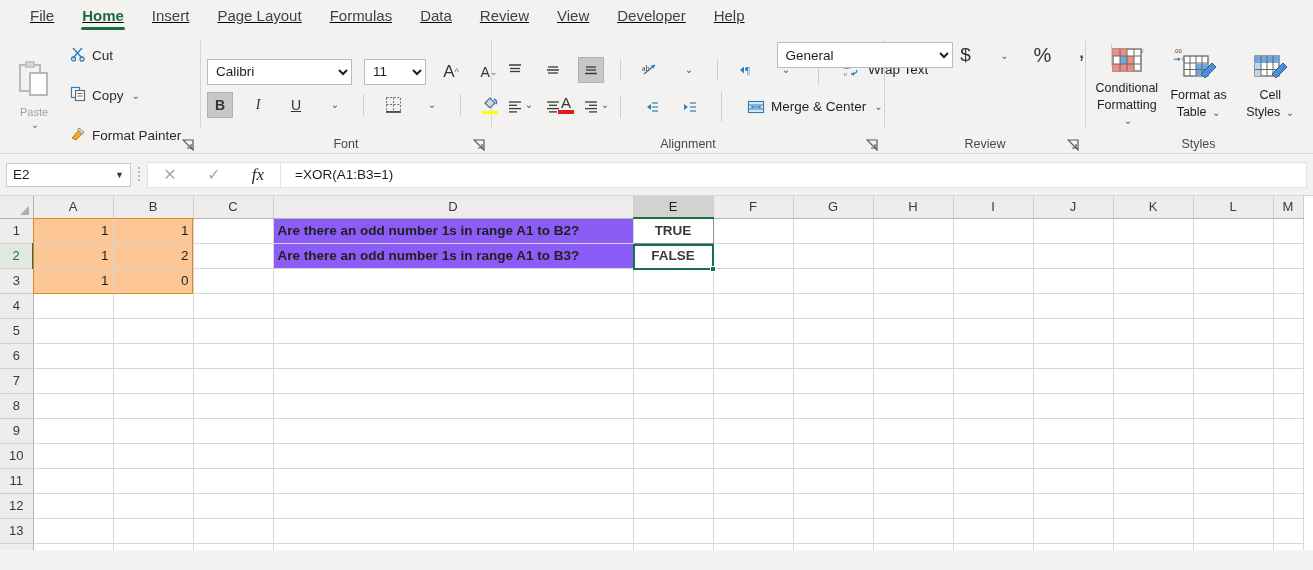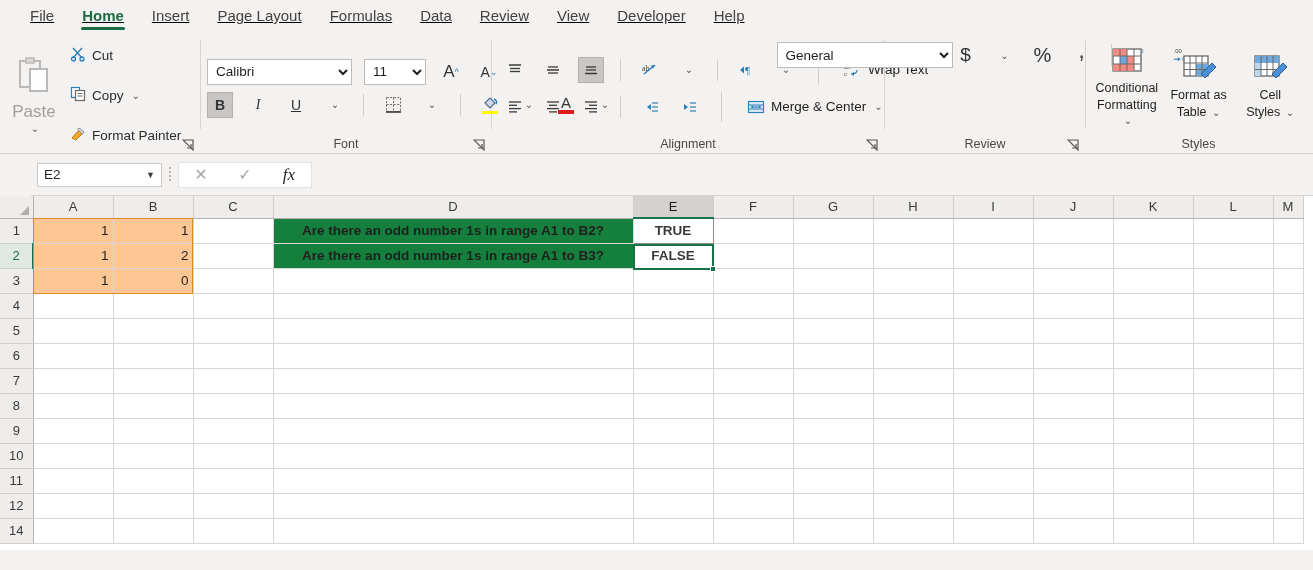--- a/index.html
+++ b/index.html
@@ -45,21 +45,21 @@
     position:absolute; right:6px; bottom:3px; width:12px; height:12px;
     color:#5a5755;
   }
   .dlg svg { display:block; }
 
   
   .clip-paste {
     width: 56px; display:flex; flex-direction:column; align-items:center;
     justify-content:center; gap:1px; color:#9e9b99; opacity:.95;
   }
-  .clip-paste .lbl { font-size:17px; }
+  .clip-paste .lbl { font-size:11px; }
   .clip-list { display:flex; flex-direction:column; gap:16px; padding-left:4px; }
   .clip-item {
     display:flex; align-items:center; gap:6px; font-size:13.5px; color:#2b2b2b;
     height:24px; padding:0 4px; white-space:nowrap;
   }
   .chev { font-size:10px; color:#5a5755; padding-left:2px;}
 
   
   .fontgrp { width: 290px; }
   .row { display:flex; align-items:center; gap:12px; }
@@ -90,21 +90,21 @@
   
   .stylesgrp { width: 225px; }
   .style-btn {
     width:72px; display:flex; flex-direction:column; align-items:center; gap:2px;
     font-size:12.5px; color:#201f1e; line-height:15px; text-align:center;
   }
 
   
   .fbar {
     height:42px; background:#f3f2f1; display:flex; align-items:center;
-    padding: 0 6px; gap:0px; border-bottom:1px solid #d6d3d0;margin-left:31px;
+    padding: 0 6px; gap:0px; border-bottom:1px solid #d6d3d0;
   }
   .namebox {
     width:125px; height:24px; background:#fff; border:1px solid #cdcac8;
     display:flex; align-items:center; justify-content:space-between;
     padding:0 6px; font-size:13.5px; color:#201f1e;
   }
   .grip { width:16px; display:flex; align-items:center; justify-content:center; }
   .fb-btns { display:flex; align-items:center; gap:0px; background:#fff;
              border:1px solid #e4e1df; height:26px; }
   .fb-btn { width:44px; height:24px; display:flex; align-items:center; justify-content:center;
@@ -138,21 +138,21 @@
     color:#3b3a39; text-align:center;
   }
   th.rowhead.sel { background:#dfe9e2; color:#157347; border-right:2px solid #157347;}
   td.cell {
     height:25px; border-right:1px solid #d9d7d5; border-bottom:1px solid #d9d7d5;
     font-size:13.5px; color:#201f1e; padding:0 4px; overflow:hidden; white-space:nowrap;
     background:#fff;
   }
   td.num { text-align:right; }
   td.orange { background:#fcc795; }
-  td.blue { background:#15803d; font-weight:bold; text-align:center; }
+  td.blue { background:#8b5cf6; font-weight:bold; text-align:left; }
   td.bool { text-align:center; font-weight:bold; color:#3b3a39;
             border:1px solid #8e8b89; }
 
   
   .rangebox {
     position:absolute; pointer-events:none;
     border:1px solid #d9882a;
   }
   
   .selbox {
@@ -536,20 +536,21 @@
           <circle cx="2" cy="6" r="1" fill="#a9a6a4"></circle>
         <circle cx="2" cy="10" r="1" fill="#a9a6a4"></circle>
           <circle cx="2" cy="14" r="1" fill="#a9a6a4"></circle>
       </svg>
     </div>
     <div class="fb-btns">
       <div class="fb-btn">✕</div>
       <div class="fb-btn">✓</div>
       <div class="fb-btn fx">fx</div>
     </div>
+    <div class="fb-input">=XOR(A1:B3=1)</div>
   </div>
 
   <div class="grid-wrap">
     <table class="grid">
       <colgroup>
         <col style="width:33px">
           <col style="width:80px">
           <col style="width:80px">
           <col style="width:80px">
         <col style="width:360px">
@@ -768,20 +769,36 @@
             <td class="cell"></td>
             <td class="cell"></td>
             <td class="cell"></td>
             <td class="cell"></td>
             <td class="cell"></td>
             <td class="cell"></td>
             <td class="cell"></td>
             <td class="cell"></td>
           </tr>
       <tr>
+            <th class="rowhead">13</th>
+            <td class="cell"></td>
+            <td class="cell"></td>
+            <td class="cell"></td>
+            <td class="cell"></td>
+            <td class="cell"></td>
+            <td class="cell"></td>
+            <td class="cell"></td>
+            <td class="cell"></td>
+            <td class="cell"></td>
+            <td class="cell"></td>
+            <td class="cell"></td>
+            <td class="cell"></td>
+            <td class="cell"></td>
+          </tr>
+      <tr>
             <th class="rowhead">14</th>
             <td class="cell"></td>
             <td class="cell"></td>
             <td class="cell"></td>
             <td class="cell"></td>
             <td class="cell"></td>
             <td class="cell"></td>
             <td class="cell"></td>
             <td class="cell"></td>
             <td class="cell"></td>

